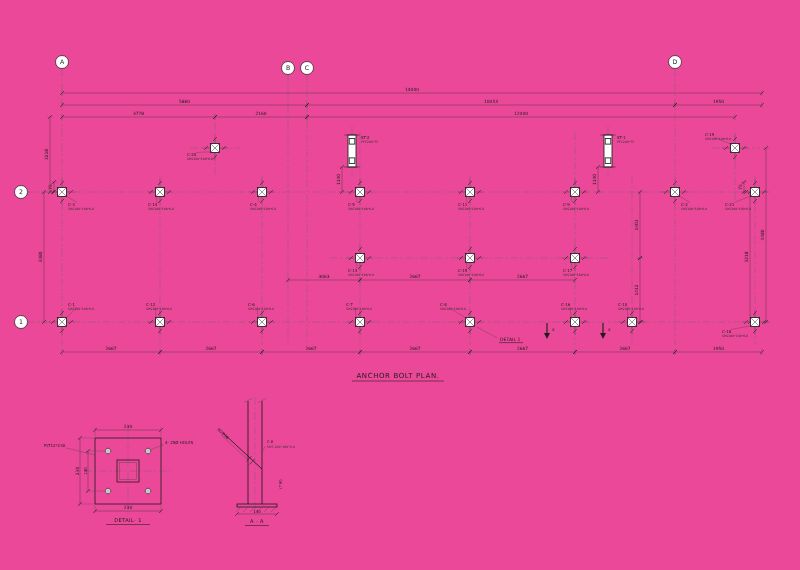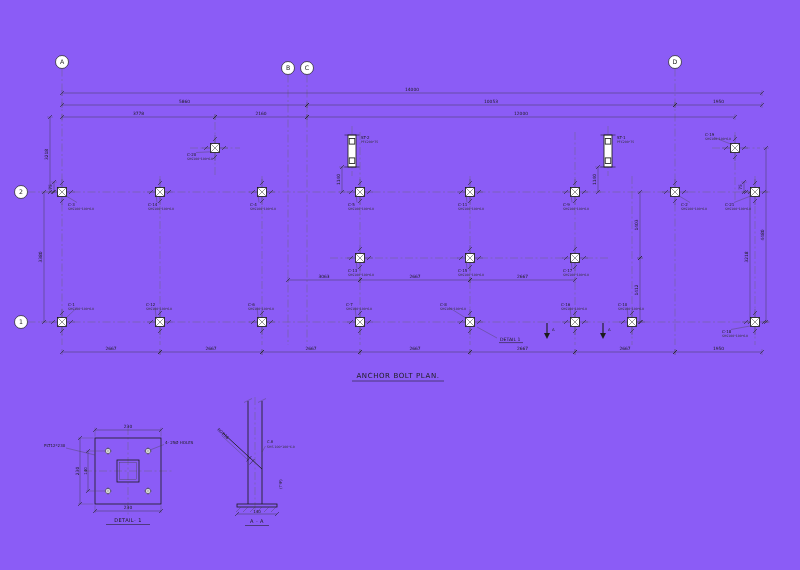--- a/index.html
+++ b/index.html
@@ -1,16 +1,16 @@
 <!DOCTYPE html>
 <html><head>
 <meta charset="utf-8">
 <style>
   html,body{margin:0;padding:0;background:#ffffff}
-  .sheet{width:800px;height:570px;background:#8b5cf6;position:relative;overflow:hidden}
+  .sheet{width:800px;height:570px;background:#ec4899;position:relative;overflow:hidden}
   svg{display:block}
   svg text{font-family:"DejaVu Sans","Liberation Sans",sans-serif;fill:#1c1c1c}
   .ln{stroke:#1c1c1c;stroke-width:.55;fill:none}
   .lnb{stroke:#1c1c1c;stroke-width:1.1;fill:none}
   .ln9{stroke:#1c1c1c;stroke-width:.85;fill:none}
   .dim{stroke:#333;stroke-width:.4;fill:none}
   .ext{stroke:#555;stroke-width:.35;fill:none}
   .thin{stroke:#444;stroke-width:.38;fill:none}
   .cl{stroke:#666;stroke-width:.4;stroke-dasharray:8 2.5 2 2.5;fill:none}
   .bub{fill:#fff;stroke:#1c1c1c;stroke-width:.7}

